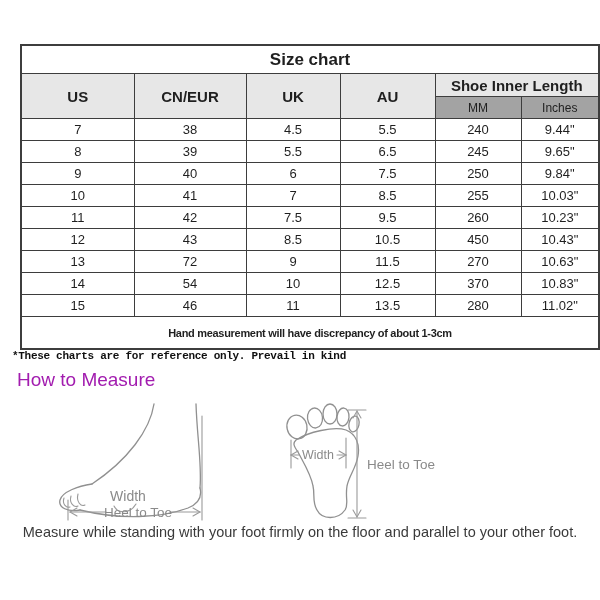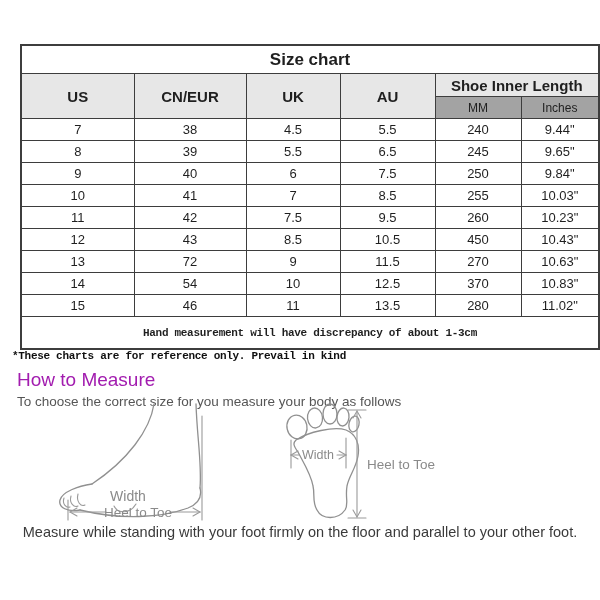--- a/index.html
+++ b/index.html
@@ -5,21 +5,21 @@
   html,body{margin:0;padding:0;background:#fff;}
   body{width:600px;height:600px;font-family:"Liberation Sans",sans-serif;}
   .page{position:relative;width:600px;height:600px;background:#fff;overflow:hidden;}
 
   table.size-table{position:absolute;left:20px;top:44px;width:578px;border-collapse:collapse;table-layout:fixed;border:2px solid #3d3d3d;}
   table.size-table td{border:1px solid #3d3d3d;text-align:center;vertical-align:middle;padding:0;color:#1f1f1f;overflow:hidden;}
   td.title{height:27px;font-size:17px;font-weight:bold;color:#101010;background:#ffffff;}
   td.th{background:#e7e7e7;font-weight:bold;font-size:15px;color:#101010;height:22px;}
   td.sub{background:#a3a3a3;font-weight:normal;font-size:12px;color:#2e2e2e;height:21px;}
   td.data{height:21px;font-size:13px;}
-  td.footnote{height:31px;font-family:Liberation Mono, monospace;font-weight:bold;font-size:11px;letter-spacing:-0.3px;color:#101010;margin-left:32px;}
+  td.footnote{height:31px;font-family:Liberation Sans, sans-serif;font-weight:bold;font-size:11px;letter-spacing:-0.3px;color:#101010;margin-left:32px;}
 
   .ref-note{position:absolute;left:12px;top:350px;font-family:"Liberation Mono",monospace;font-weight:bold;font-size:11px;letter-spacing:-0.3px;color:#101010;white-space:nowrap;}
   .htm-heading{position:absolute;left:17px;top:369px;font-size:19px;color:#a21caf;}
   .htm-subtitle{position:absolute;left:17px;top:394px;font-size:13.5px;color:#555555;}
 
   svg.diagram{position:absolute;overflow:visible;}
   svg.side-foot{left:50px;top:402px;}
   svg.top-foot{left:276px;top:398px;}
   .sketch{fill:none;stroke:#909090;stroke-width:1.3;stroke-linecap:round;stroke-linejoin:round;}
   .sketch-thin{fill:none;stroke:#9a9a9a;stroke-width:1.1;stroke-linecap:round;}
@@ -130,21 +130,20 @@
         </tr>
       <tr>
         <td colspan="6" class="footnote">Hand measurement will have discrepancy of about 1-3cm</td>
       </tr>
     </tbody>
   </table>
 
   <div class="ref-note">*These charts are for reference only. Prevail in kind</div>
 
   <div class="htm-heading">How to Measure</div>
-  <div class="htm-subtitle">To choose the correct size for you measure your body as follows</div>
 
   <svg class="diagram side-foot" width="250" height="140" viewBox="0 0 250 140">
     <g>
       <path class="sketch" d="M 104,2 C 100,28 78,58 42,82"></path>
       <path class="sketch" d="M 42,82 C 28,84 12,90 10,98 C 8,106 18,110 30,108"></path>
       <path class="sketch-thin" d="M 14,96 C 12,102 16,106 20,105"></path>
       <path class="sketch-thin" d="M 21,94 C 19,101 24,106 28,104"></path>
       <path class="sketch-thin" d="M 28,92 C 26,100 31,105 35,103"></path>
       <path class="sketch" d="M 30,108 C 70,118 112,116 138,106 C 150,101 152,94 150,86"></path>
       <path class="sketch" d="M 146,2 C 147,35 152,62 150,86"></path>

